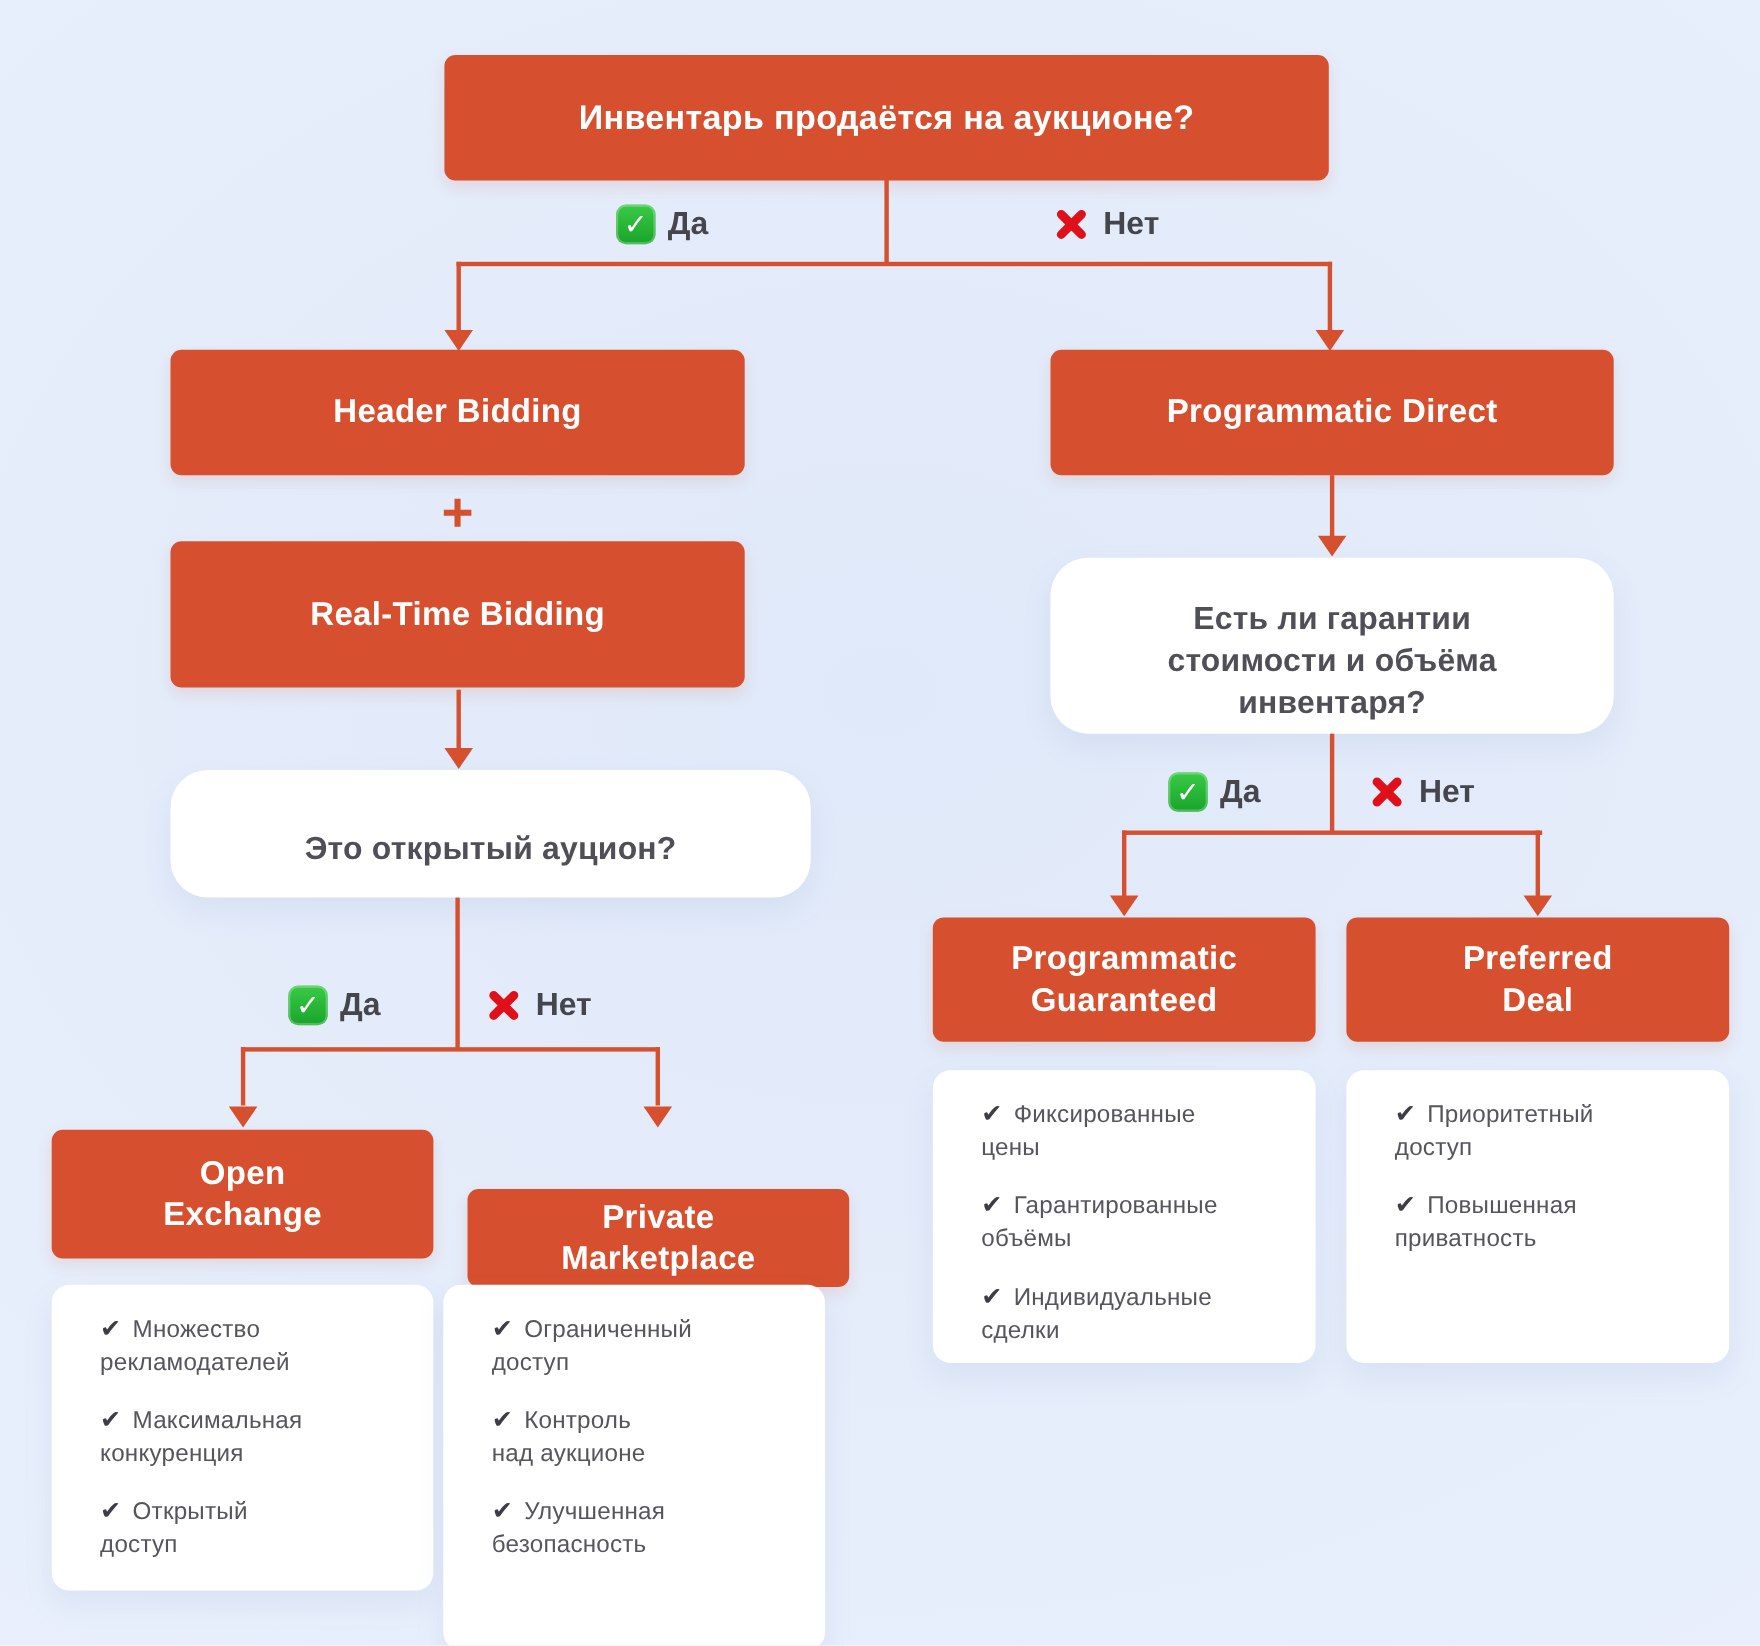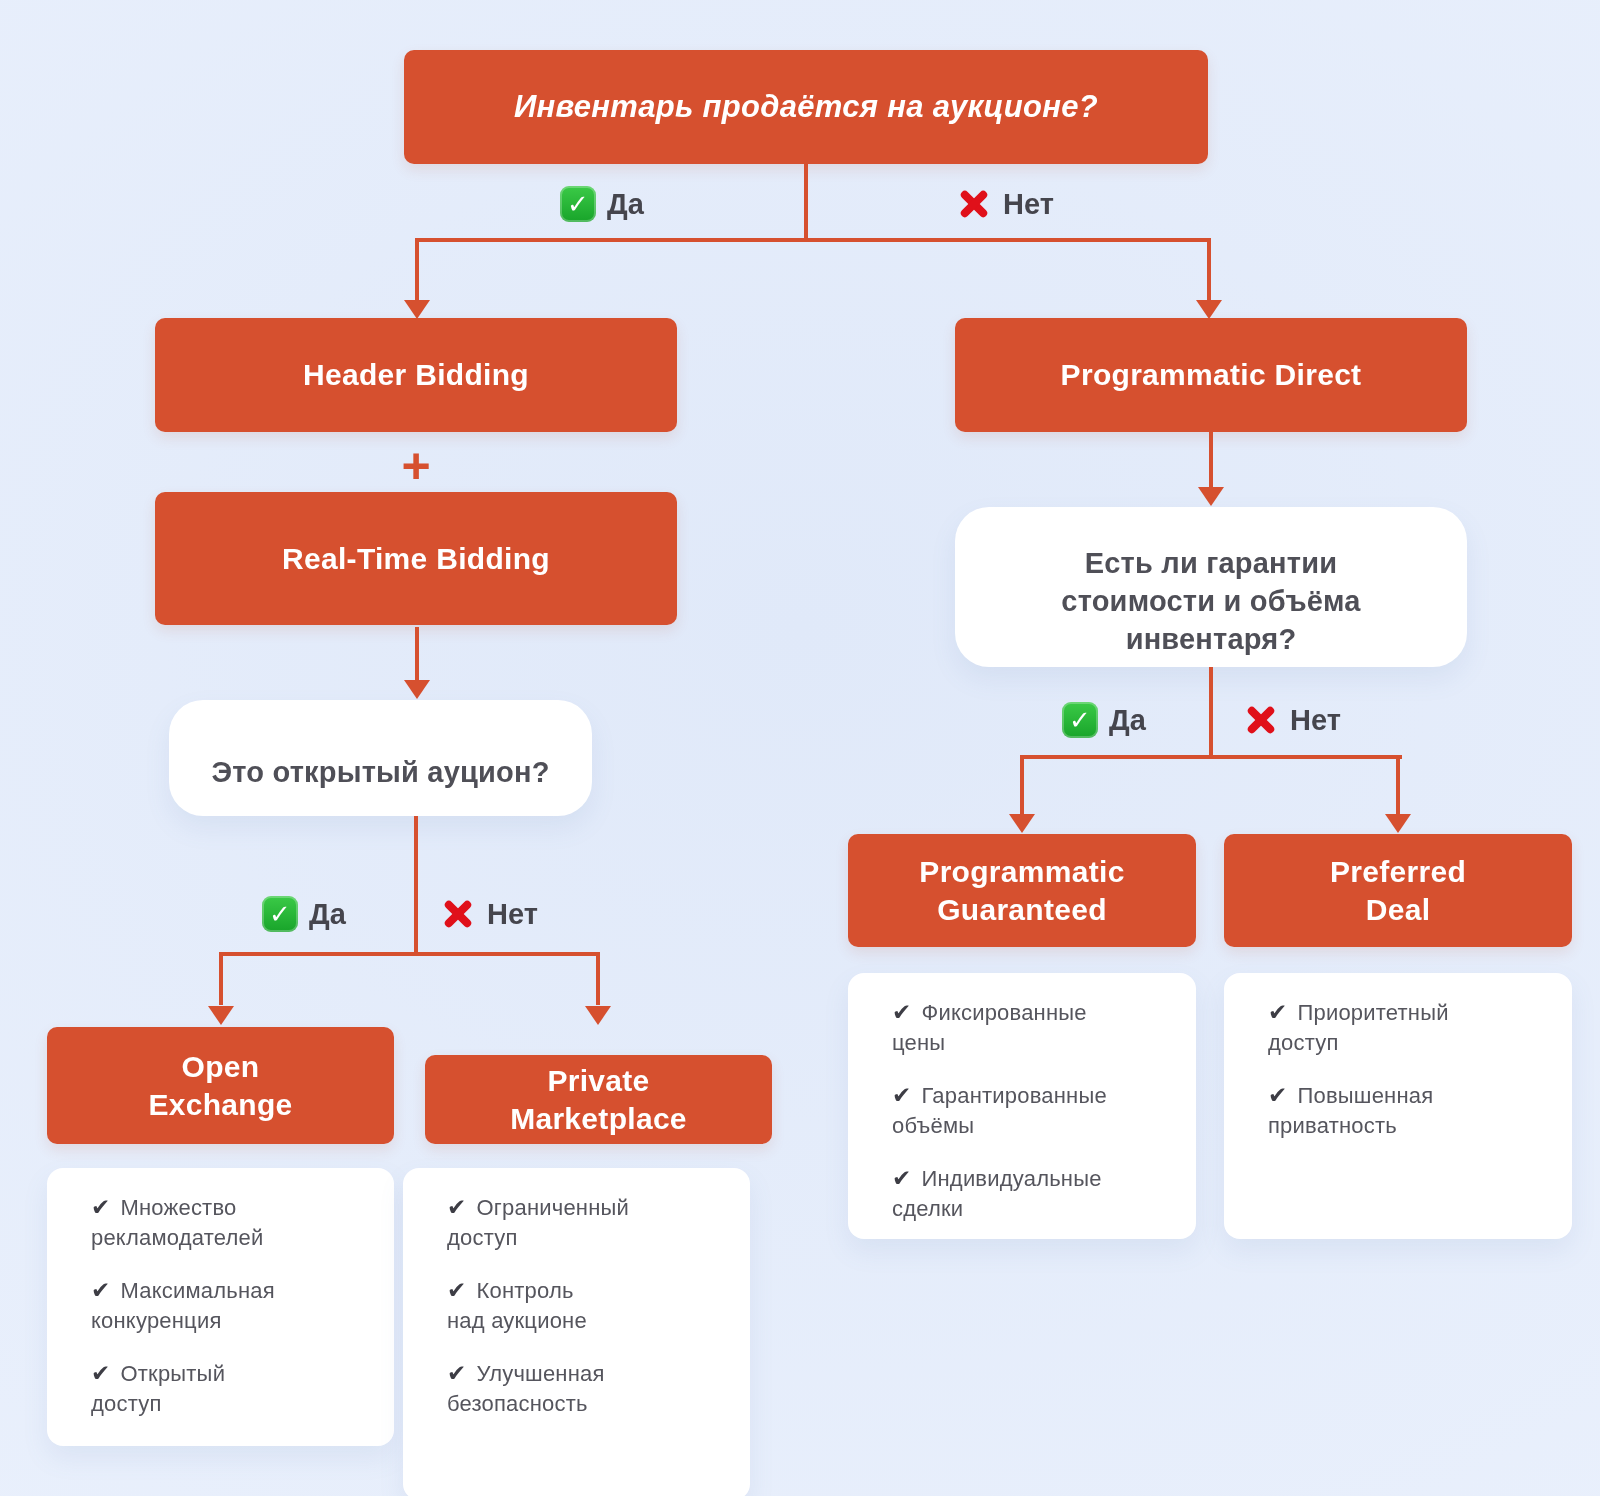--- a/index.html
+++ b/index.html
@@ -15,21 +15,21 @@
   }
   *{margin:0;padding:0;box-sizing:border-box;}
   body{background:#fff;font-family:"Liberation Sans","DejaVu Sans",sans-serif;}
   .canvas{
     position:relative;width:1600px;height:1496px;overflow:hidden;
     background:radial-gradient(120% 100% at 50% 42%, var(--background-center) 0%, var(--background-edge) 100%);
   }
   .node{position:absolute;display:flex;align-items:center;justify-content:center;text-align:center;}
   .red{background:var(--accent-red);border-radius:10px;color:#fff;box-shadow:0 6px 14px rgba(180,70,40,0.12);}
   .red .node-label{font-weight:bold;font-size:30px;letter-spacing:.3px;line-height:38px;}
-  .root .node-label{font-size:31px;font-style:italic;}
+  .root .node-label{font-size:31px;}
   .whiteq{background:var(--card-white);border-radius:34px;color:var(--question-text);box-shadow:0 12px 26px rgba(96,124,180,0.10);}
   .whiteq .node-label{font-weight:bold;font-size:29px;line-height:38px;letter-spacing:.2px;margin-top:28px;}
   .pre{white-space:pre-line;}
   .vline,.hline{position:absolute;background:var(--accent-red);}
   .vline{width:4px;}
   .hline{height:4px;}
   .arrow{position:absolute;width:0;height:0;
     border-left:13px solid transparent;border-right:13px solid transparent;
     border-top:19px solid var(--accent-red);}
   .plus{position:absolute;left:155px;top:438px;width:522px;text-align:center;
@@ -89,21 +89,21 @@
 
   <div class="plus">+</div>
 
   <div class="node red" style="left:155px;top:492px;width:522px;height:133px">
     <span class="node-label">Real-Time Bidding</span>
   </div>
 
   <div class="vline" style="left:415px;top:627px;height:55px"></div>
   <div class="arrow" style="left:404px;top:680px"></div>
 
-  <div class="node whiteq" style="left:169px;top:700px;width:423px;height:116px">
+  <div class="node whiteq" style="left:155px;top:700px;width:582px;height:116px">
     <span class="node-label">Это открытый ауцион?</span>
   </div>
 
   <div class="vline" style="left:414px;top:816px;height:138px"></div>
   <div class="hline" style="left:219px;top:952px;width:381px"></div>
   <div class="vline" style="left:219px;top:952px;height:53px"></div>
   <div class="arrow" style="left:208px;top:1006px"></div>
   <div class="vline" style="left:596px;top:952px;height:53px"></div>
   <div class="arrow" style="left:585px;top:1006px"></div>
 
@@ -118,21 +118,21 @@
         <i class="bar bar-a"></i>
         <i class="bar bar-b"></i>
       </span>
     <span class="yn-text">Нет</span>
   </div>
 
   <div class="node red" style="left:47px;top:1027px;width:347px;height:117px">
     <span class="node-label pre">Open
 Exchange</span>
   </div>
-  <div class="node red" style="left:425px;top:1055px;width:347px;height:89px">
+  <div class="node red" style="left:425px;top:1081px;width:347px;height:89px">
     <span class="node-label pre">Private
 Marketplace</span>
   </div>
 
   <div class="card" style="left:47px;top:1168px;width:347px;height:278px">
     <div class="benefit">
       <span class="check">✔</span><span class="benefit-text">Множество
 рекламодателей</span>
     </div>
     <div class="benefit">

